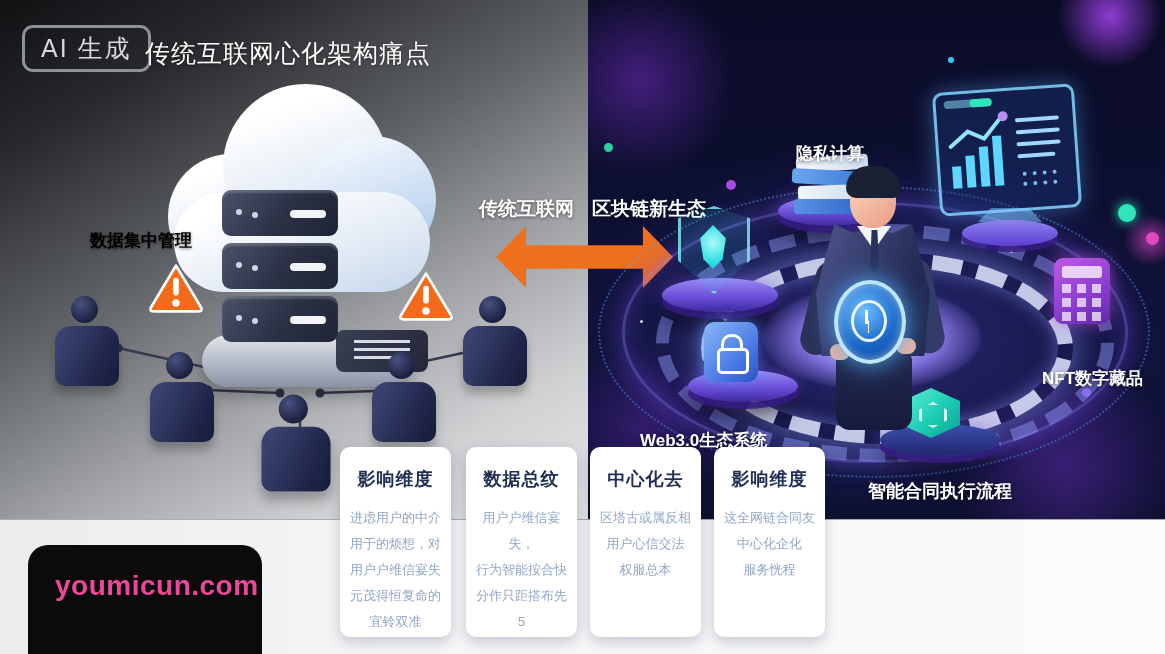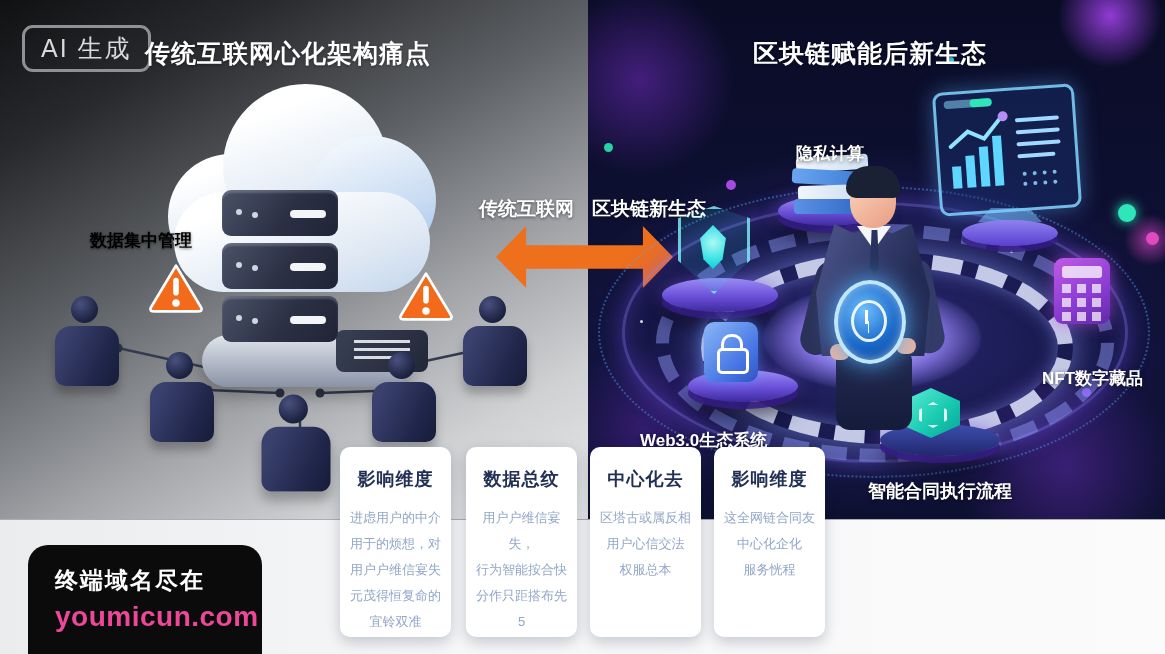--- a/index.html
+++ b/index.html
@@ -20,21 +20,21 @@
       radial-gradient(ellipse 300px 185px at 285px 330px, rgba(66,62,172,.5) 0%, rgba(66,62,172,0) 100%),
       linear-gradient(180deg,#0a0c26 0%,#10123a 70%,#0d1030 100%);}
   .bottom-band{left:0;top:519px;width:1165px;height:135px;border-top:1px solid #a9adb8;
     background:linear-gradient(90deg,#ebecee 0%,#f5f6f7 35%,#fbfbfc 100%);}
 
   .dot{border-radius:50%;}
 
   
   .ai-badge{left:22px;top:25px;padding:4px 16px;border:3px solid #8f9295;border-radius:11px;
     color:#d7d9db;font-size:25px;font-weight:500;letter-spacing:2px;}
-  .title{color:#fff;font-weight:bold;font-size:25px;letter-spacing:1px;
+  .title{color:#fff;font-weight:normal;font-size:25px;letter-spacing:1px;
     text-shadow:0 1px 3px rgba(0,0,0,.4);white-space:nowrap;}
   .title-left{left:145px;top:37px;}
   .title-right{left:753px;top:37px;}
 
   
   .cloud{left:168px;top:84px;width:268px;height:225px;}
   .cloud i{position:absolute;border-radius:50%;background:linear-gradient(160deg,#ffffff 20%,#dde7f3 70%,#c3d6ec 100%);}
   .cloud .c1{left:0;top:70px;width:125px;height:125px;}
   .cloud .c2{left:55px;top:0;width:165px;height:165px;}
   .cloud .c3{left:140px;top:52px;width:128px;height:128px;background:linear-gradient(160deg,#f2f7fd 10%,#c9dcf2 60%,#9dc0e8 100%);}
@@ -178,21 +178,20 @@
   <div class="abs dot" style="left:1146px;top:232px;width:13px;height:13px;background:#e049c0;"></div>
   <div class="abs dot" style="left:726px;top:180px;width:10px;height:10px;background:#a44be0;"></div>
   <div class="abs dot" style="left:604px;top:143px;width:9px;height:9px;background:#27d3a0;"></div>
   <div class="abs dot" style="left:1082px;top:388px;width:9px;height:9px;background:#8a3fe0;"></div>
   <div class="abs dot" style="left:948px;top:57px;width:6px;height:6px;background:#35c8f0;"></div>
   <div class="abs dot" style="left:640px;top:320px;width:3px;height:3px;background:rgba(255,255,255,.85);"></div>
   <div class="abs dot" style="left:1010px;top:250px;width:3px;height:3px;background:rgba(255,255,255,.8);"></div>
 
   <div class="abs ai-badge">AI 生成</div>
   <div class="abs title title-left">传统互联网心化架构痛点</div>
-  <div class="abs title title-right">区块链赋能后新生态</div>
 
   <div class="abs cloud">
     <i class="c1"></i>
       <i class="c2"></i>
       <i class="c3"></i>
       <i class="c4"></i>
   </div>
 
   <svg class="abs net-lines" width="560" height="200" viewBox="0 0 560 200">
     <g stroke="#353b4f" stroke-width="2.5" fill="none">
@@ -343,17 +342,16 @@
        <span>权服总本</span></p>
   </div>
   <div class="abs card card4">
     <h3>影响维度</h3>
     <p><span>这全网链合同友</span><br>
        <span>中心化企化</span><br>
        <span>服务恍程</span></p>
   </div>
 
   <div class="abs foot-badge">
-    <div class="l1">终端域名尽在</div>
     <div class="l2">youmicun.com</div>
   </div>
 
 </div>
 
 </body></html>

